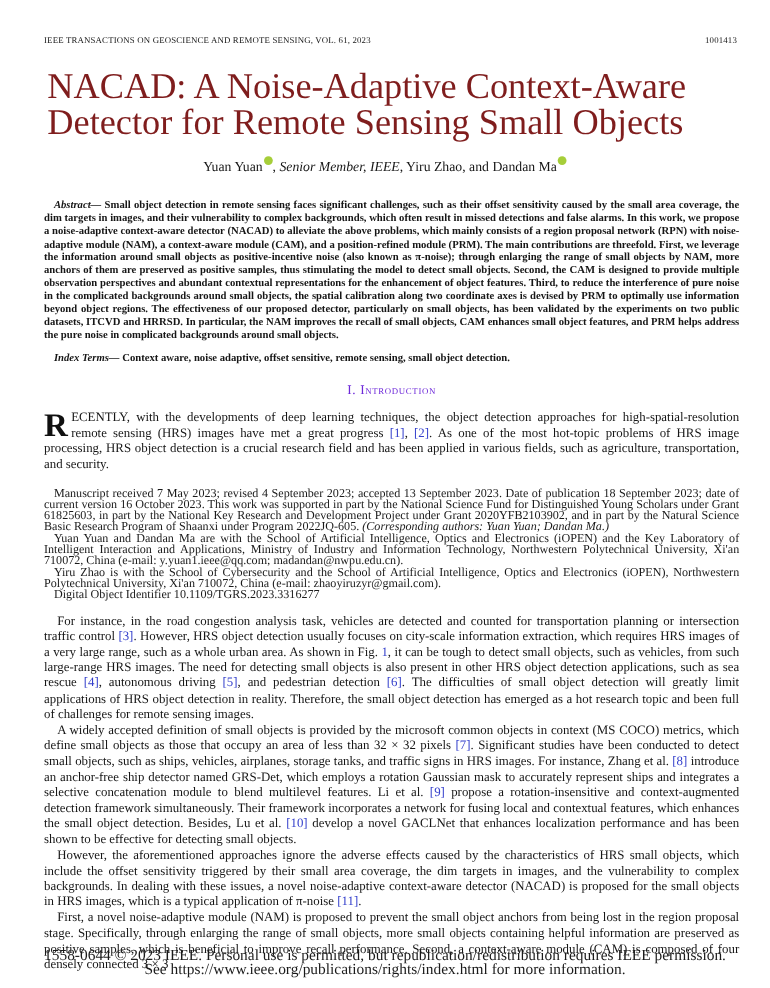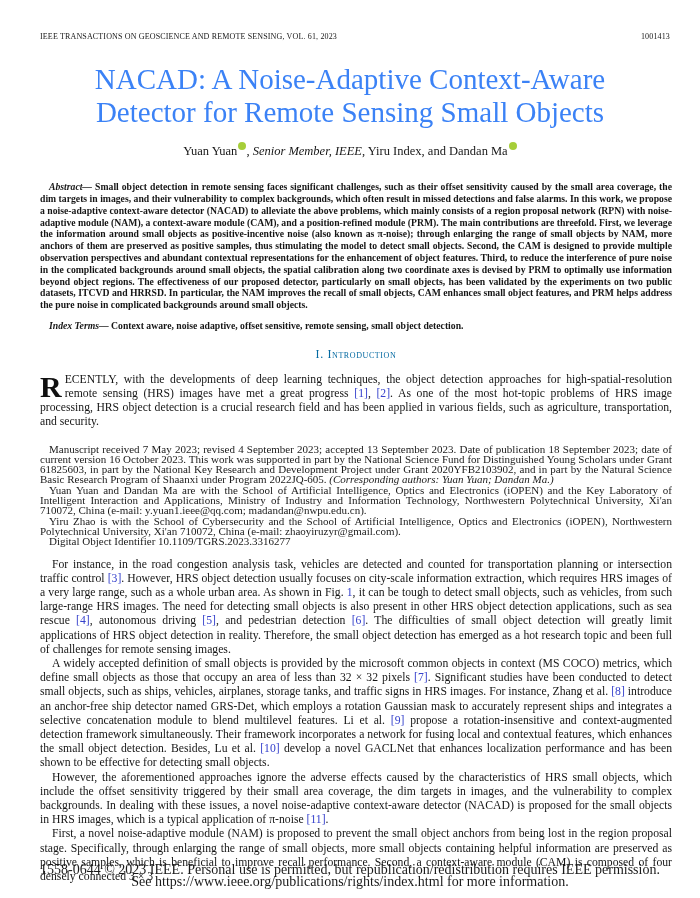--- a/index.html
+++ b/index.html
@@ -8,42 +8,42 @@
     background:#ffffff; color:#161616; overflow:hidden;
     font-family:"Liberation Serif","DejaVu Serif",serif;
   }
   
   .running-header {
     margin:32px 27px 0 37px; display:flex; justify-content:space-between;
     font-size:8px; letter-spacing:0.15px; white-space:nowrap;
   }
   
   .paper-title {
-    margin:22px 40px 0 40px; text-align:center;
-    font-size:29px; line-height:33px; font-weight:normal; color:#3b82f6;
+    margin:22px 40px 0 40px; 
+    font-size:33px; line-height:33px; font-weight:normal; color:#7f1d1d;
   }
   .author-line { margin-top:13px; text-align:center; font-size:12.5px; color:#161616; }
   .author-line i { }
   .orcid-badge {
     display:inline-block; width:8px; height:8px; border-radius:50%;
     background:var(--orcid-color,#a6ce39); vertical-align:super; margin-left:1px;
     color:#ffffff; font-size:4.5px; line-height:8px; text-align:center; font-family:"Liberation Sans",sans-serif;
   }
   
   .columns { display:flex; gap:11px; margin:22px 25px 0 37px; align-items:flex-start;flex-direction:column; }
   .col { flex:1 1 0; min-width:0; }
   .abstract, .index-terms {
     font-size:9.7px; line-height:11.8px; font-weight:bold;
     text-align:justify; text-indent:9px; margin:0;
   }
   .index-terms { margin-top:9px; }
   .lead-label { font-style:italic; }
   .section-heading {
     margin:15px 0 0 0; text-align:center; font-weight:normal;
-    font-size:12px; font-variant:small-caps; letter-spacing:0.6px; color:#0369a1;
+    font-size:12px; font-variant:small-caps; letter-spacing:0.6px; color:#6d28d9;
   }
   .body-p {
     font-size:11.7px; line-height:14.2px; text-align:justify;
     margin:0; text-indent:12px; color:#161616;
   }
   .intro-first { margin-top:11px; text-indent:0; }
   .dropcap {
     float:left; font-size:30px; line-height:25px; font-weight:bold;
     padding:1px 3px 0 0; color:#101010;
   }
@@ -65,21 +65,21 @@
   <div class="running-header">
     <span>IEEE TRANSACTIONS ON GEOSCIENCE AND REMOTE SENSING, VOL. 61, 2023</span>
     <span>1001413</span>
   </div>
 
   <h1 class="paper-title">
     <span>NACAD: A Noise-Adaptive Context-Aware</span><br>
     <span>Detector for Remote Sensing Small Objects</span>
   </h1>
 
-  <div class="author-line"><span>Yuan Yuan</span><span class="orcid-badge"></span><span>, </span><i>Senior Member, IEEE</i><span>, Yiru Index, and Dandan Ma</span><span class="orcid-badge"></span></div>
+  <div class="author-line"><span>Yuan Yuan</span><span class="orcid-badge"></span><span>, </span><i>Senior Member, IEEE</i><span>, Yiru Zhao, and Dandan Ma</span><span class="orcid-badge"></span></div>
 
   <div class="columns">
 
     <div class="col">
       <p class="abstract"><span class="lead-label">Abstract—</span> <span>Small object detection in remote sensing faces significant challenges, such as their offset sensitivity caused by the small area coverage, the dim targets in images, and their vulnerability to complex backgrounds, which often result in missed detections and false alarms. In this work, we propose a noise-adaptive context-aware detector (NACAD) to alleviate the above problems, which mainly consists of a region proposal network (RPN) with noise-adaptive module (NAM), a context-aware module (CAM), and a position-refined module (PRM). The main contributions are threefold. First, we leverage the information around small objects as positive-incentive noise (also known as π-noise); through enlarging the range of small objects by NAM, more anchors of them are preserved as positive samples, thus stimulating the model to detect small objects. Second, the CAM is designed to provide multiple observation perspectives and abundant contextual representations for the enhancement of object features. Third, to reduce the interference of pure noise in the complicated backgrounds around small objects, the spatial calibration along two coordinate axes is devised by PRM to optimally use information beyond object regions. The effectiveness of our proposed detector, particularly on small objects, has been validated by the experiments on two public datasets, ITCVD and HRRSD. In particular, the NAM improves the recall of small objects, CAM enhances small object features, and PRM helps address the pure noise in complicated backgrounds around small objects.</span></p>
 
       <p class="index-terms"><span class="lead-label">Index Terms—</span> <span>Context aware, noise adaptive, offset sensitive, remote sensing, small object detection.</span></p>
 
       <h2 class="section-heading">I. Introduction</h2>
 

